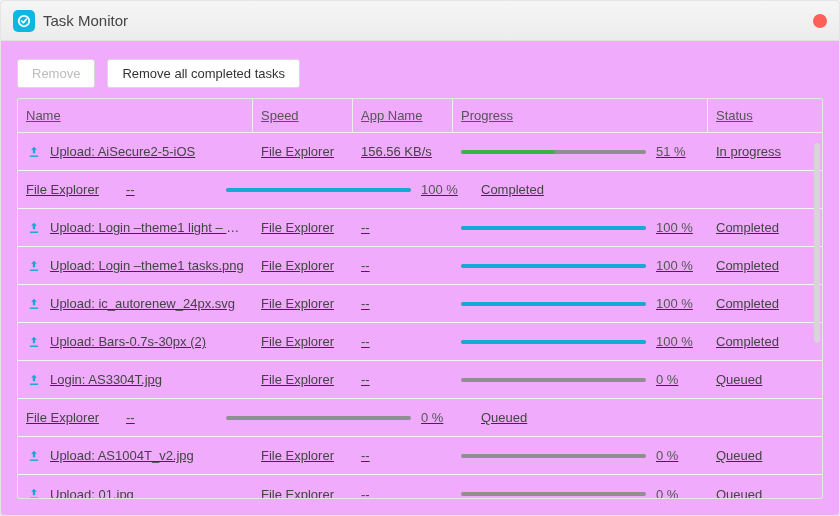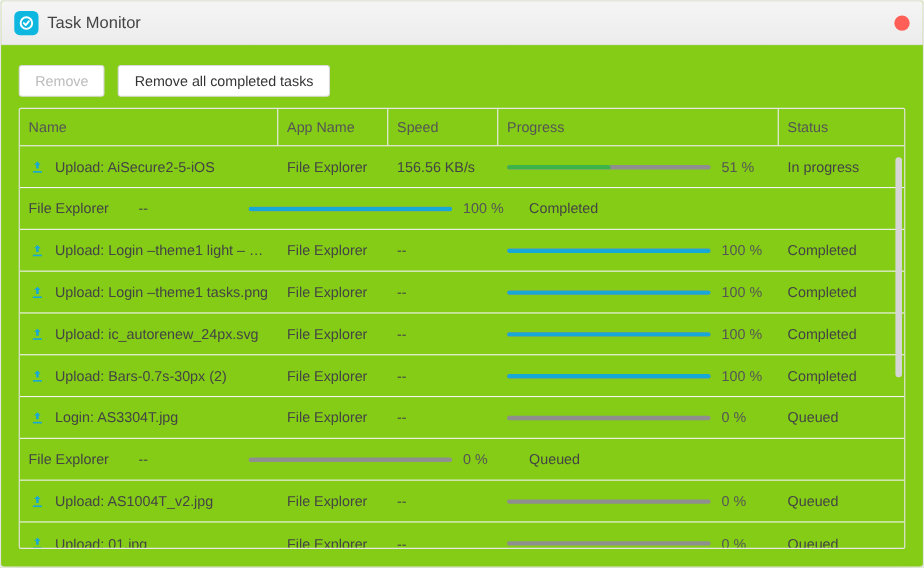--- a/index.html
+++ b/index.html
@@ -4,21 +4,21 @@
 <style>
   * { box-sizing: border-box; margin: 0; padding: 0; }
   html, body { width: 840px; height: 516px; font-family: "Segoe UI", Arial, sans-serif; font-size: 13px; color: #333; background: #fff; }
   .window {
     width: 840px; height: 516px;
     border: 1px solid #e5e5e5;
     border-radius: 4px;
     box-shadow: 0 6px 24px rgba(0,0,0,0.25);
     display: flex; flex-direction: column;
     overflow: hidden;
-    background: #84cc16;
+    background: #f0abfc;
   }
   .titlebar {
     height: 40px;
     background: linear-gradient(#f5f5f5,#ececec);
     border-bottom: 1px solid #e0e0e0;
     display: flex; align-items: center;
     padding: 0 12px;
     gap: 8px;
   }
   .app-icon {
@@ -66,25 +66,26 @@
     border-bottom: 1px solid #eee;
     color: #555;
     font-size: 13px;
   }
   .col { padding: 0 8px; overflow: hidden; white-space: nowrap; text-overflow: ellipsis; }
   .col.name { width: 235px; display:flex; align-items:center; gap:8px; }
   .col.app  { width: 100px; }
   .col.speed{ width: 100px; }
   .col.prog { width: 255px; display:flex; align-items:center; gap:10px; }
   .col.status{ width: 95px; }
-  .thead .col { border-right: 1px solid #eee; height:100%; display:flex; align-items:center; }
+  .thead .col { border-right: 1px solid #eee; height:100%; display:flex; align-items:center;text-decoration:underline; }
   .thead .col:last-child { border-right: none; }
   .tbody {
     flex: 1;
     overflow-y: hidden;
+    text-decoration: underline;
   }
   .row {
     height: 38px;
     border-bottom: 1px solid #f3f3f3;
     font-size: 13px;
     color: #444;
   }
   .row:last-child { border-bottom: none; }
   .upload-icon {
     width: 16px; height: 16px; flex-shrink:0;
@@ -133,22 +134,22 @@
   </div>
 
   <div class="toolbar">
     <button class="btn disabled">Remove</button>
     <button class="btn">Remove all completed tasks</button>
   </div>
 
   <div class="table-wrap">
     <div class="thead">
       <div class="col name">Name</div>
+      <div class="col speed">Speed</div>
       <div class="col app">App Name</div>
-      <div class="col speed">Speed</div>
       <div class="col prog">Progress</div>
       <div class="col status">Status</div>
     </div>
     <div class="tbody" id="tbody">
         <div class="row">
           <div class="col name">
             <span class="upload-icon">
               <svg viewBox="0 0 24 24">
                 <path d="M12 3l5 5h-3v6h-4V8H7l5-5z" fill="#16a8d6"></path>
                 <rect x="5" y="18" width="14" height="2.5" fill="#16a8d6"></rect>

